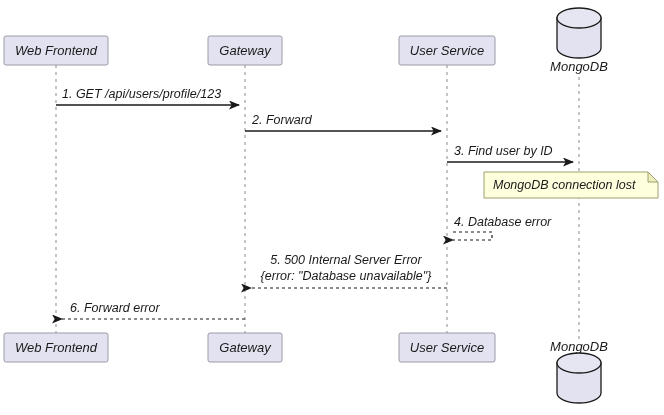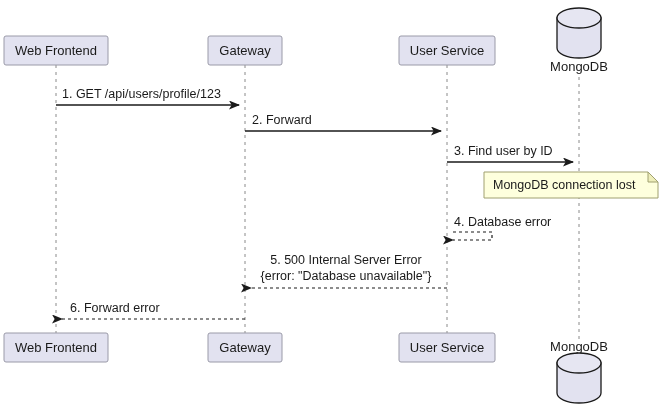--- a/index.html
+++ b/index.html
@@ -13,20 +13,21 @@
     font-family: "Liberation Sans", sans-serif;
     position: relative;
     overflow: hidden;
   }
   #canvas-root {
     position: absolute;
     left: 0;
     top: 0;
     width: 644px;
     height: 415px;
+    font-style: italic;
   }
   svg.diagram {
     display: block;
     width: 664px;
     height: 415px;
   }
   .participant-box {
     fill: #e2e2f0;
     stroke: #9a9aa8;
     stroke-width: 1;

